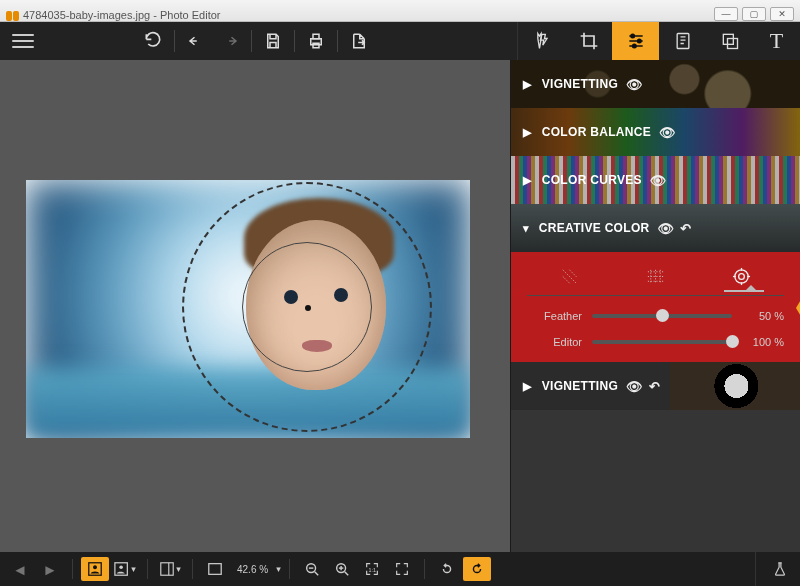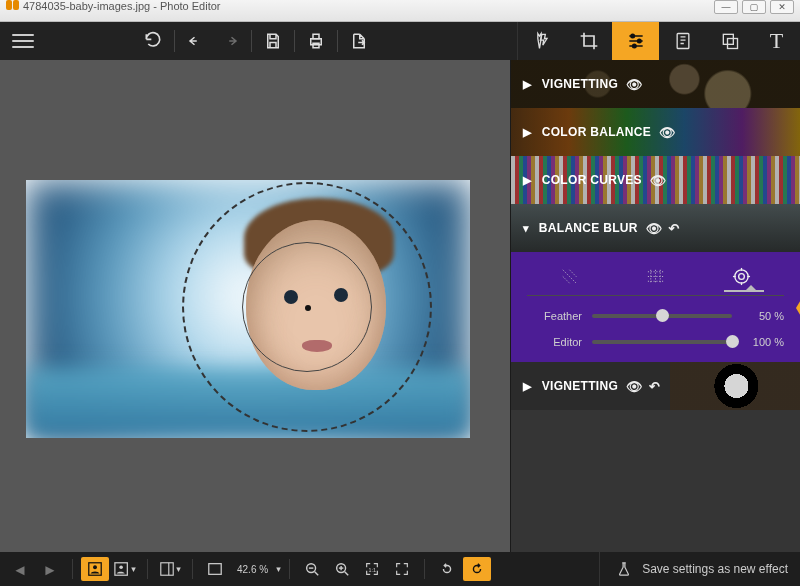--- a/index.html
+++ b/index.html
@@ -1,20 +1,20 @@
 <!DOCTYPE html>
 <html><head>
 <meta charset="utf-8">
 <style>
   * { box-sizing: border-box; margin: 0; padding: 0; user-select: none; }
   html, body { width: 800px; height: 586px; font-family: "Segoe UI", Arial, sans-serif; overflow: hidden; background: #2a2a2a; }
   body { display: flex; flex-direction: column; }
 
   
-  .titlebar { height: 22px; background: linear-gradient(#f4f4f4,#e4e4e4); display: flex; align-items: flex-start; padding: 0 6px; font-size: 11px; color: #555; border-bottom: 1px solid #bbb; gap: 4px; }
+  .titlebar { height: 22px; background: linear-gradient(#f4f4f4,#e4e4e4); display: flex; align-items: flex-end; padding: 0 6px; font-size: 11px; color: #555; border-bottom: 1px solid #bbb; gap: 4px; }
   .titlebar .logo { display:inline-flex; gap:1px; }
   .titlebar .logo span { width:6px; height:10px; background:#e68a00; border-radius:2px; display:inline-block; }
   .titlebar .winbtns { margin-left:auto; display:flex; gap:4px; }
   .titlebar .winbtn { width:24px; height:14px; border:1px solid #aaa; border-radius:2px; background:#f6f6f6; display:flex; align-items:center; justify-content:center; font-size:9px; color:#555; cursor:pointer; }
 
   
   .toolbar { height: 38px; background: #222; display:flex; align-items:center; color:#ccc; }
   .toolbar .hamburger { width:46px; height:100%; display:flex; align-items:center; justify-content:center; cursor:pointer; }
   .toolbar .hamburger .bars, .toolbar .hamburger .bars::before, .toolbar .hamburger .bars::after { content:""; display:block; width:22px; height:2px; background:#ccc; border-radius:1px; }
   .toolbar .hamburger .bars::before { position:relative; top:-6px; }
@@ -51,21 +51,21 @@
 
   .accordion-item { height:48px; background-position:center; background-size:cover; display:flex; align-items:center; padding:0 12px; color:#fff; font-size:12px; letter-spacing:0.3px; cursor:pointer; font-weight:600; position:relative; }
   .accordion-item .chev { margin-right:10px; font-size:11px; }
   .accordion-item .ctls { margin-left:8px; font-size:13px; color:#eee; display:flex; gap:6px; align-items:center;}
   .p-adjustments { background: linear-gradient(rgba(0,0,0,.55),rgba(0,0,0,.55)), radial-gradient(circle at 60% 40%, #b1966c 8%, transparent 9%), radial-gradient(circle at 75% 70%, #c9b07a 10%, transparent 11%), radial-gradient(circle at 30% 50%, #8a744a 6%, transparent 7%), #4a3a1c; }
   .p-color { background: linear-gradient(rgba(0,0,0,.35),rgba(0,0,0,.35)), linear-gradient(90deg,#684018,#a55a14,#2c8a2c,#2a6b9e,#7a2c96,#c89b12); }
   .p-tone { background: linear-gradient(rgba(0,0,0,.3),rgba(0,0,0,.3)), repeating-linear-gradient(90deg,#fff 0 4px,#d44 4px 8px,#3a7 8px 12px,#36c 12px 16px,#a4a 16px 20px,#da4 20px 24px); }
   .p-blur { background: linear-gradient(rgba(0,0,0,.45),rgba(0,0,0,.45)), linear-gradient(#7a8a8c,#454c4c); }
   .p-vignette { background: linear-gradient(90deg, #2b2b2b 0 55%, rgba(0,0,0,.1) 55% 100%), radial-gradient(circle at 78% 50%, #eee 0 12px, #000 12px 22px, transparent 22px), #3a2f22; }
 
-  .blur-controls { background:#4c1d95; padding:10px 16px 14px; color:#cfcfcf; font-size:11px; }
+  .blur-controls { background:#b91c1c; padding:10px 16px 14px; color:#cfcfcf; font-size:11px; }
   .tabrow { display:flex; justify-content:space-around; padding:4px 0 8px; border-bottom:1px solid #4a4a4a; position:relative; }
   .tabrow .tabi { width:21px; height:21px; display:flex; align-items:center; justify-content:center; cursor:pointer; color:#cfcfcf;}
   .tabrow .indicator { position:absolute; right:20px; top:28px; width:40px; height:2px; background:#bbb;}
   .tabrow .indicator::after{content:"";position:absolute;right:8px;top:-5px;width:0;height:0;border-left:5px solid transparent;border-right:5px solid transparent;border-bottom:5px solid #bbb;}
   .sliderrow { display:flex; align-items:center; gap:10px; margin-top:14px; }
   .sliderrow .lab { width:55px; text-align:right; }
   .sliderrow .track { flex:1; height:4px; background:#555; border-radius:2px; position:relative; cursor:pointer; }
   .sliderrow .thumb { position:absolute; top:-5px; width:13px; height:13px; background:#d6d6d6; border-radius:50%; margin-left:-6px; }
   .sliderrow .val { width:42px; text-align:right; }
 
@@ -207,21 +207,21 @@
     </div>
     <div class="accordion-item p-tone">
       <span class="chev">▶</span>
       <span>COLOR CURVES</span>
       <span class="ctls">
           <span>👁</span>
         </span>
     </div>
     <div class="accordion-item p-blur">
       <span class="chev">▾</span>
-      <span>BALANCE BLUR</span>
+      <span>CREATIVE COLOR</span>
       <span class="ctls">
         <span>👁</span>
         <span>↶</span>
       </span>
     </div>
 
     <div class="blur-controls">
       <div class="tabrow">
         <div class="tabi">
           <svg viewBox="0 0 20 20" width="19" height="19" stroke="#cfcfcf" stroke-width="1">
@@ -350,15 +350,14 @@
         </svg>
     </div>
   </div>
 
   <div class="sb-right">
     <span>
       <svg viewBox="0 0 18 18" width="16" height="16" fill="none" stroke="#ccc" stroke-width="1.4">
           <path d="M7 2h4M8 2v5l-4 8a1 1 0 0 0 1 1h8a1 1 0 0 0 1-1l-4-8V2"></path>
         </svg>
     </span>
-    <span class="lab">Save settings as new effect</span>
   </div>
 </div>
 
 </body></html>

